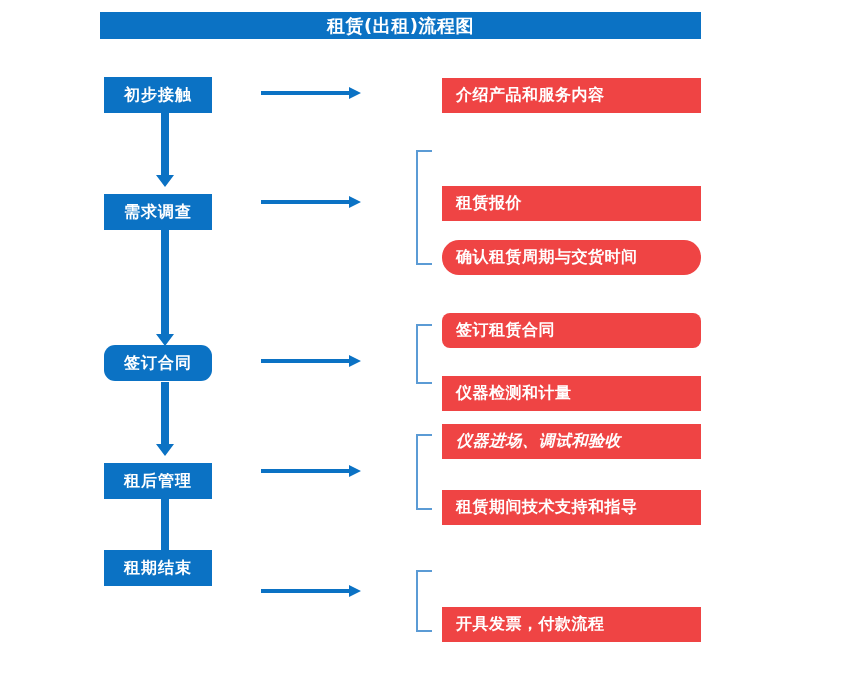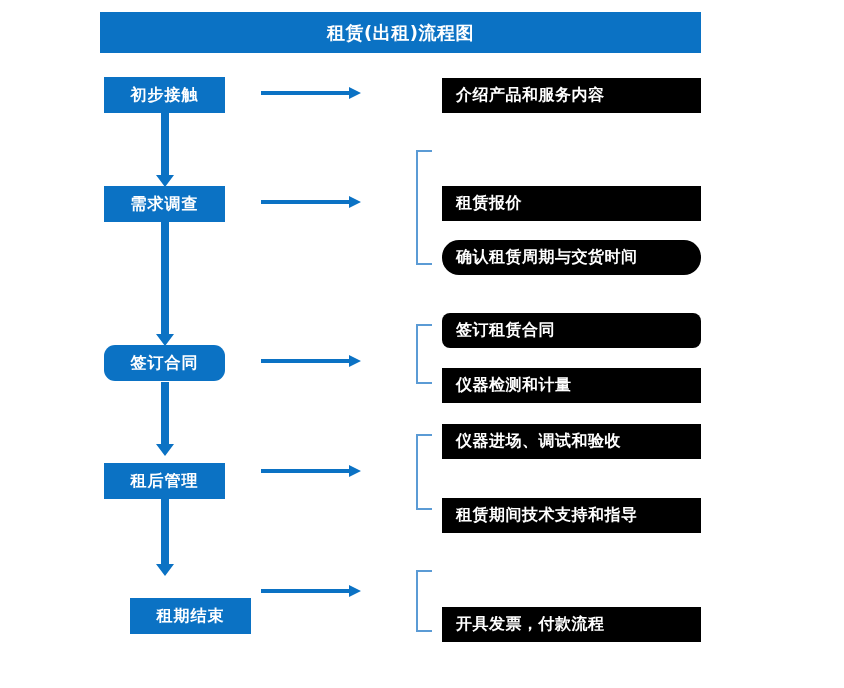--- a/index.html
+++ b/index.html
@@ -16,50 +16,50 @@
   #canvas {
     position: relative;
     width: 844px;
     height: 688px;
   }
   .title-bar {
     position: absolute;
     left: 100px;
     top: 12px;
     width: 601px;
-    height: 41px;
+    height: 27px;
     background: #0B72C4;
     color: #ffffff;
     font-size: 18px;
     font-weight: bold;
     display: flex;
     align-items: center;
     justify-content: center;
     letter-spacing: 0.5px;
   }
   .stage-box {
     position: absolute;
     left: 104px;
-    width: 121px;
+    width: 108px;
     height: 36px;
     background: #0B72C4;
     color: #ffffff;
     font-size: 16px;
     font-weight: bold;
     display: flex;
     align-items: center;
     justify-content: center;
     letter-spacing: 1px;
   }
   .detail-box {
     position: absolute;
     left: 442px;
     width: 259px;
     height: 35px;
-    background: #000000;
+    background: #ef4444;
     color: #ffffff;
     font-size: 16px;
     font-weight: bold;
     display: flex;
     align-items: center;
     padding-left: 14px;
     box-sizing: border-box;
     letter-spacing: 0.5px;
   }
   .h-arrow {
@@ -95,21 +95,21 @@
   <svg class="h-arrow" style="top:85px;" viewBox="0 0 100 16">
     <path d="M0 6 H88 V2 L100 8 L88 14 V10 H0 Z" fill="#0B72C4"></path>
   </svg>
 
   <div class="detail-box" style="top:78px;">介绍产品和服务内容</div>
 
   <svg class="v-arrow" style="top:113px; height:74px;" viewBox="0 0 20 74">
     <path d="M6 0 H14 V62 H19 L10 74 L1 62 H6 Z" fill="#0B72C4"></path>
   </svg>
 
-  <div class="stage-box" style="top:186px;">需求调查</div>
+  <div class="stage-box" style="top:194px;">需求调查</div>
 
   <svg class="h-arrow" style="top:194px;" viewBox="0 0 100 16">
     <path d="M0 6 H88 V2 L100 8 L88 14 V10 H0 Z" fill="#0B72C4"></path>
   </svg>
 
   <div class="bracket" style="top:150px; height:115px;"></div>
 
   <div class="detail-box" style="top:186px;">租赁报价</div>
   <div class="detail-box" style="top:240px;border-radius:17px;">确认租赁周期与交货时间</div>
 
@@ -119,42 +119,42 @@
 
   <div class="stage-box" style="top:345px;border-radius:11px;">签订合同</div>
 
   <svg class="h-arrow" style="top:353px;" viewBox="0 0 100 16">
     <path d="M0 6 H88 V2 L100 8 L88 14 V10 H0 Z" fill="#0B72C4"></path>
   </svg>
 
   <div class="bracket" style="top:324px; height:60px;"></div>
 
   <div class="detail-box" style="top:313px;border-radius:8px;">签订租赁合同</div>
-  <div class="detail-box" style="top:368px;font-family:Liberation Mono, monospace;">仪器检测和计量</div>
+  <div class="detail-box" style="top:376px;font-family:Liberation Mono, monospace;">仪器检测和计量</div>
 
   <svg class="v-arrow" style="top:382px; height:74px;" viewBox="0 0 20 74">
     <path d="M6 0 H14 V62 H19 L10 74 L1 62 H6 Z" fill="#0B72C4"></path>
   </svg>
 
   <div class="stage-box" style="top:463px;">租后管理</div>
 
   <svg class="h-arrow" style="top:463px;" viewBox="0 0 100 16">
     <path d="M0 6 H88 V2 L100 8 L88 14 V10 H0 Z" fill="#0B72C4"></path>
   </svg>
 
   <div class="bracket" style="top:434px; height:76px;"></div>
 
-  <div class="detail-box" style="top:424px;">仪器进场、调试和验收</div>
-  <div class="detail-box" style="top:490px;margin-top:8px;">租赁期间技术支持和指导</div>
+  <div class="detail-box" style="top:424px;font-style:italic;">仪器进场、调试和验收</div>
+  <div class="detail-box" style="top:490px;">租赁期间技术支持和指导</div>
 
   <svg class="v-arrow" style="top:491px; height:85px;" viewBox="0 0 20 85">
     <path d="M6 0 H14 V73 H19 L10 85 L1 73 H6 Z" fill="#0B72C4"></path>
   </svg>
 
-  <div class="stage-box" style="top:598px;margin-left:26px;">租期结束</div>
+  <div class="stage-box" style="top:550px;">租期结束</div>
 
   <svg class="h-arrow" style="top:583px;" viewBox="0 0 100 16">
     <path d="M0 6 H88 V2 L100 8 L88 14 V10 H0 Z" fill="#0B72C4"></path>
   </svg>
 
   <div class="bracket" style="top:570px; height:62px;"></div>
 
   <div class="detail-box" style="top:607px;">开具发票，付款流程</div>
 
 </div>

